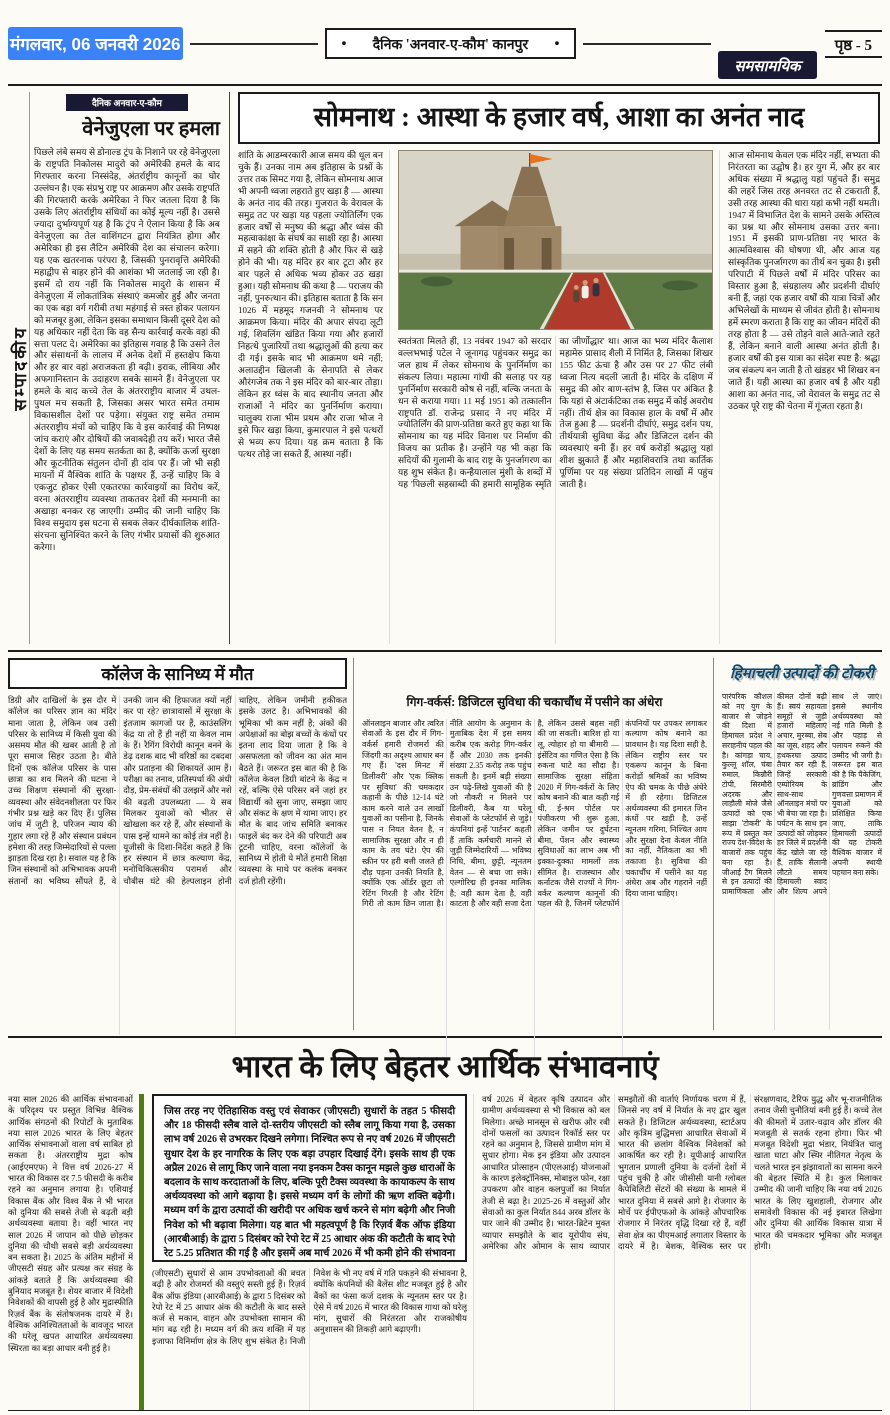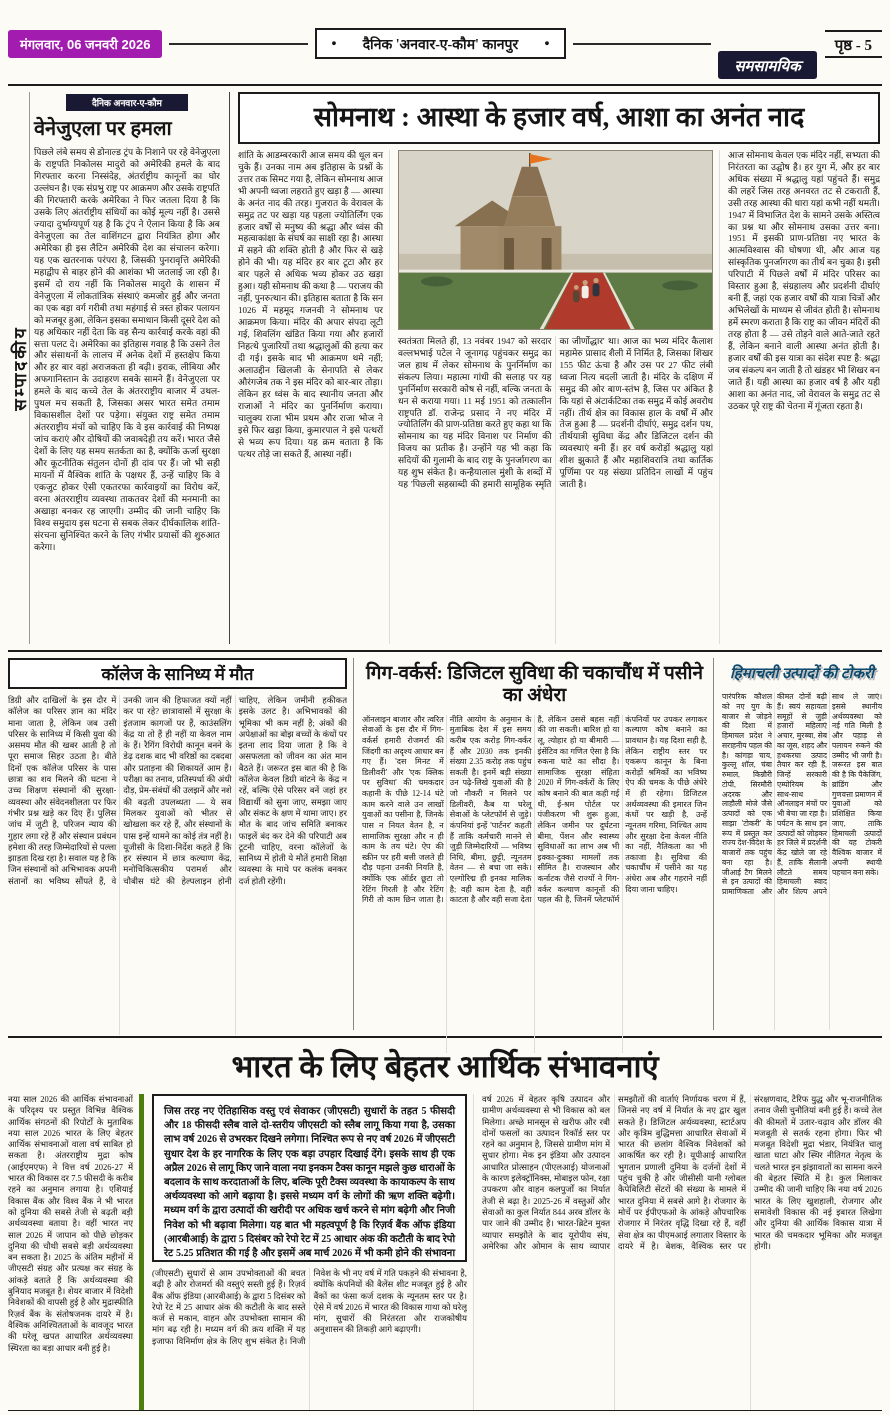--- a/index.html
+++ b/index.html
@@ -5,22 +5,22 @@
   * { box-sizing: border-box; margin: 0; padding: 0; }
   body { margin: 0; background: #8a8a8a; font-family: "Liberation Serif", "DejaVu Serif", serif; }
   .page {
     width: 890px; height: 1415px; margin: 0 auto; background: #fcfbf6;
     color: #151515; padding: 8px; display: flex; flex-direction: column;
     position: relative; overflow: hidden;
   }
 
   
   .masthead { display: flex; align-items: center; padding-bottom: 5px; border-bottom: 2px solid #1c1c1c; }
-  .date-box { background: #a21caf; color: #fff; font-weight: bold; font-size: 13px;
-    padding: 5px 12px; border-radius: 3px; white-space: nowrap; font-family: "Liberation Sans", sans-serif; }
+  .date-box { background: #3b82f6; color: #fff; font-weight: bold; font-size: 17px;
+    padding: 5px 2px; border-radius: 3px; white-space: nowrap; font-family: "Liberation Sans", sans-serif; }
   .mast-rule { flex: 1; height: 2px; background: #2a2a2a; margin: 0 7px; }
   .paper-box { border: 2px solid #1c1c1c; padding: 4px 14px; font-weight: bold; font-size: 14px;
     display: flex; gap: 26px; align-items: center; white-space: nowrap; background: #fff; }
   .bullet { font-size: 9px; line-height: 1; }
   .section-box { background: #191933; color: #fff; font-weight: bold; font-style: italic;
     font-size: 15px; padding: 4px 16px; border-radius: 3px; white-space: nowrap; margin-top: 43px; }
   .page-no { font-weight: bold; font-size: 15px; padding: 2px 10px; margin-left: 8px;
     border-top: 2px solid #1c1c1c; border-bottom: 2px solid #1c1c1c; white-space: nowrap; }
 
   
@@ -29,42 +29,42 @@
   
   .top-band { display: flex; gap: 6px; border-bottom: 2px solid #1c1c1c; padding: 6px 0; height: 566px; }
   .editorial { width: 222px; display: flex; border-right: 1.5px solid #444; padding-right: 5px; }
   .vert-label { width: 22px; position: relative; border-right: 1px solid #999; }
   .vert-label span { position: absolute; top: 50%; left: 50%;
     transform: translate(-50%,-50%) rotate(-90deg); white-space: nowrap;
     font-weight: bold; font-size: 17px; letter-spacing: 3px; }
   .ed-content { flex: 1; padding: 2px 4px; }
   .ed-kicker { width: fit-content; margin: 0 auto 3px; background: #191933; color: #fff;
     font-size: 9px; font-weight: bold; padding: 2px 26px; font-family: "Liberation Sans", sans-serif; }
-  .ed-headline { text-align: left; font-size: 20px; font-weight: bold; margin: 2px 0 6px; }
+  .ed-headline { text-align: right; font-size: 20px; font-weight: bold; margin: 2px 0 6px; }
   .ed-body { height: 498px; }
 
   .somnath { flex: 1; display: flex; flex-direction: column; min-width: 0; }
   .somnath-headbox { border: 2px solid #1c1c1c; margin: 0 2px 6px; padding: 9px 6px; text-align: center; background: #fff; }
   .somnath-headline { font-size: 27px; font-weight: bold; line-height: 1.1; }
   .somnath-body { flex: 1; display: flex; gap: 8px; overflow: hidden; padding: 0 2px; }
   .sn-col { width: 152px; border-right: 1px solid #ddd; padding-right: 6px; height: 100%; }
   .sn-col.last { border-right: none; padding-right: 0; }
   .sn-mid { flex: 1; display: flex; flex-direction: column; gap: 6px; border-right: 1px solid #ddd; padding-right: 6px; min-width: 0; }
   .sn-figure { height: 180px; border: 1px solid #8d8675; overflow: hidden; background: #d8d4c8; }
   .sn-figure svg { display: block; width: 100%; height: 100%; }
   .sn-mid-text { flex: 1; column-count: 2; column-gap: 8px; column-rule: 1px solid #ddd; }
 
   
   .mid-band { display: flex; gap: 8px; border-bottom: 2px solid #1c1c1c; padding: 6px 0; height: 386px; }
   .article-college { width: 346px; border-right: 1px solid #888; padding-right: 6px; }
   .college-head { border: 2px solid #1c1c1c; text-align: center; font-weight: bold;
     font-size: 17px; padding: 2px 4px; margin-bottom: 6px; background: #fff; }
   .college-body { column-count: 3; column-gap: 7px; column-rule: 1px solid #ddd; height: 340px; font-size: 8.5px; }
   .article-gig { width: 352px; border-right: 1px solid #888; padding-right: 6px; }
-  .gig-head { text-align: center; font-weight: bold; font-size: 19px; padding: 4px 0; margin-bottom: 5px; line-height: 1.15; }
+  .gig-head { text-align: center; font-weight: bold; font-size: 12px; padding: 4px 0; margin-bottom: 5px; line-height: 1.15; margin-top: 34px; }
   .gig-body { column-count: 4; column-gap: 6px; column-rule: 1px solid #ddd; height: 338px; font-size: 8px; }
   .article-him { flex: 1; min-width: 0; }
   .him-head { text-align: center; font-weight: bold; font-style: italic; font-size: 15px;
     color: #0c4a6e; text-shadow: 1.5px 1.5px 0 #b9b9b9; padding: 4px 0; margin-bottom: 6px; }
   .him-body { column-count: 3; column-gap: 5px; column-rule: 1px solid #ddd; height: 338px; font-size: 7.5px; line-height: 1.3; }
 
   
   .bottom-sec { padding-top: 6px; }
   .econ-headline { text-align: center; font-size: 31px; font-weight: bold; margin: 0 0 8px; }
   .econ-body { display: flex; gap: 8px; height: 316px; overflow: hidden; }

